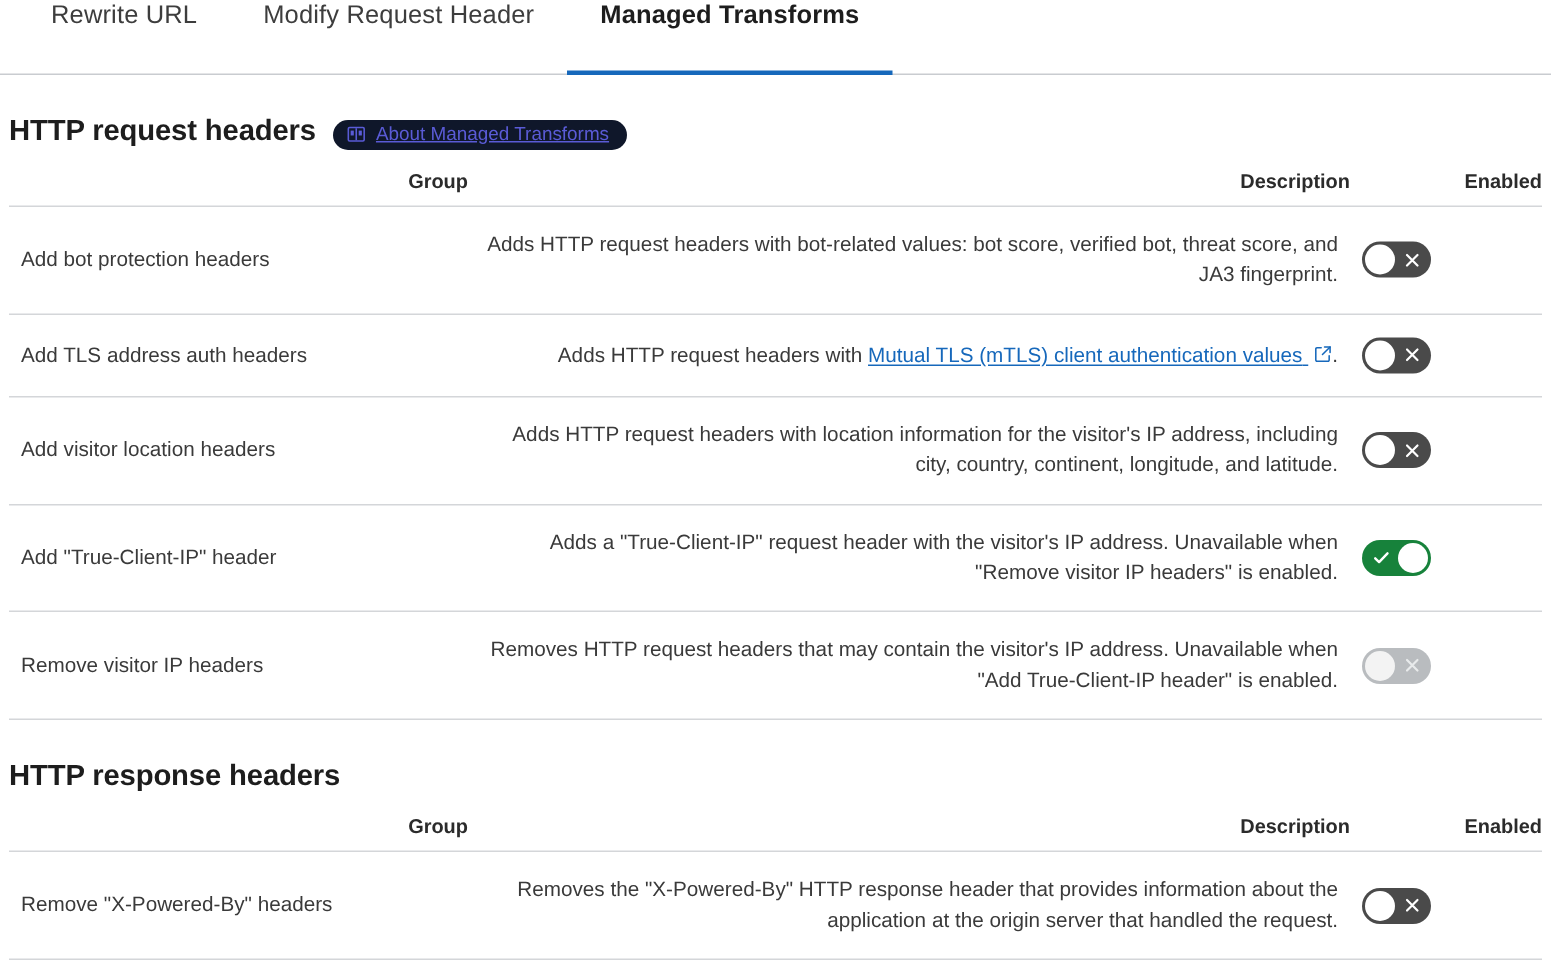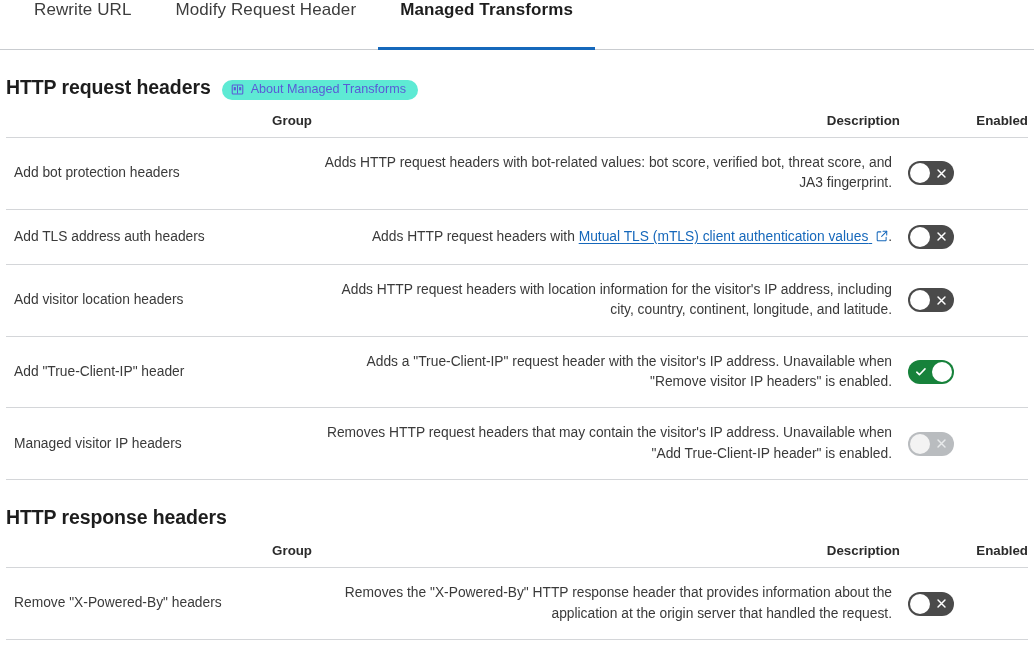--- a/index.html
+++ b/index.html
@@ -62,29 +62,30 @@
     padding-top: 26px;
     padding-bottom: 14px;
     padding-left: 0px;
   }
 
   
   .docs-badge {
     display: inline-flex;
     align-items: flex-start;
     gap: 7px;
-    background: #5eead4;
+    background: #0f172a;
     color: #5a5bd6;
     border-radius: 12px;
     padding: 3px 12px 4px 9px;
     font-size: 12.6px;
     cursor: pointer;
     line-height: 1;
     position: relative;
     top: 2px;
+    text-decoration: underline;
   }
   .docs-badge svg { display: block; }
 
   
   table.mt {
     width: 100%;
     border-collapse: collapse;
     table-layout: fixed;
   }
   table.mt th {
@@ -230,21 +231,21 @@
         <tr>
           <td class="c-group">Add "True-Client-IP" header</td>
           <td class="c-desc">Adds a "True-Client-IP" request header with the visitor's IP address. Unavailable when "Remove visitor IP headers" is enabled.</td>
           <td class="c-enabled"><span class="toggle on"><span class="knob"></span><span class="mark">
                 <svg width="12" height="12" viewBox="0 0 12 12" fill="none">
                   <path d="M1.8 6.2 L4.4 8.7 L10 2.9" stroke="#ffffff" stroke-width="1.6" stroke-linecap="round" stroke-linejoin="round"></path>
                 </svg>
               </span></span></td>
         </tr>
         <tr>
-          <td class="c-group">Managed visitor IP headers</td>
+          <td class="c-group">Remove visitor IP headers</td>
           <td class="c-desc">Removes HTTP request headers that may contain the visitor's IP address. Unavailable when "Add True-Client-IP header" is enabled.</td>
           <td class="c-enabled"><span class="toggle disabled"><span class="knob"></span><span class="mark">
                 <svg width="11" height="11" viewBox="0 0 12 12" fill="none">
                   <path d="M2.2 2.2 L9.8 9.8 M9.8 2.2 L2.2 9.8" stroke="#e8eaeb" stroke-width="1.6" stroke-linecap="round"></path>
                 </svg>
               </span></span></td>
         </tr>
       </tbody>
   </table>
 </div>

